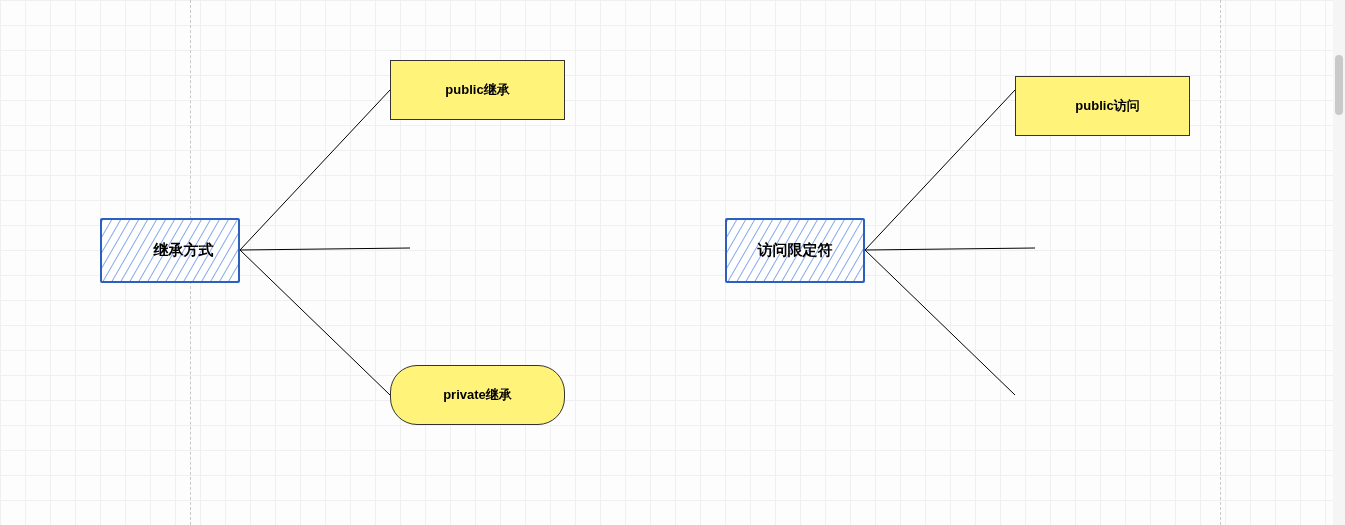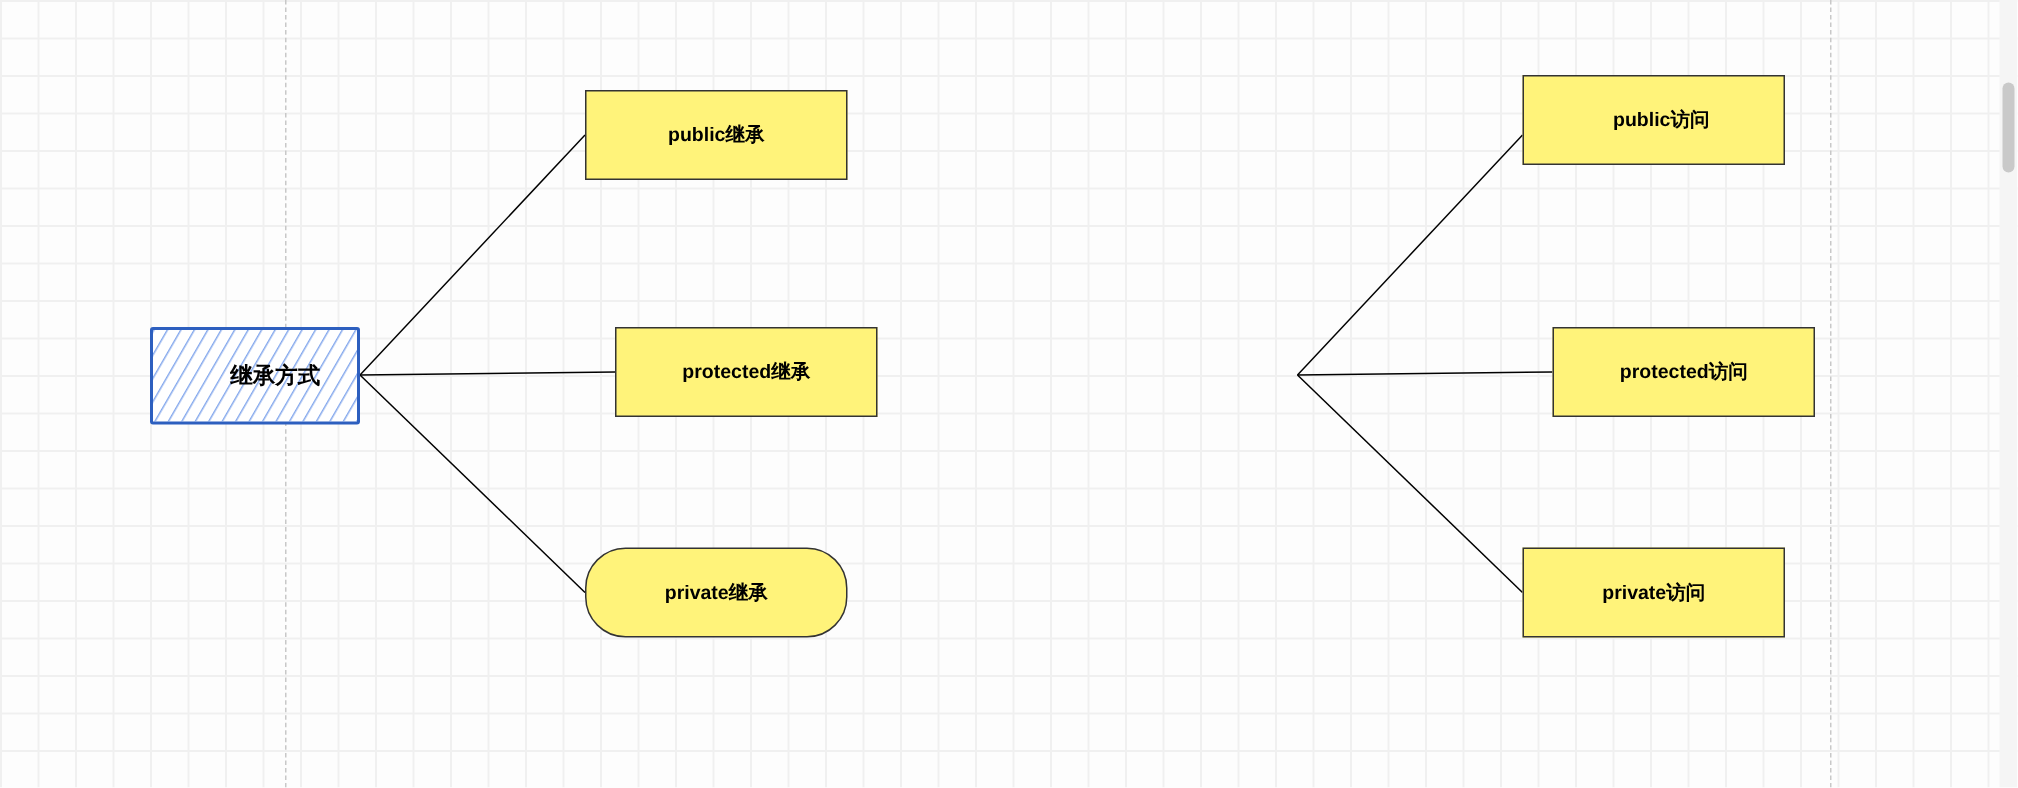--- a/index.html
+++ b/index.html
@@ -131,35 +131,37 @@
         </pattern>
       </defs>
       <rect width="140" height="65" fill="url(#hatchL)"></rect>
     </svg>
     <span class="label">继承方式</span>
   </div>
 
   <div class="node leaf-node" style="left:390px; top:60px;">
     <span>public继承</span>
   </div>
-  <div class="node leaf-node" style="left:410px; top:218px;">
-    <span>protected继承</span>
-  </div>
   <div class="node leaf-node" style="left:390px; top:365px;border-radius:27px;">
     <span>private继承</span>
   </div>
 
+  <div class="node root-node" style="left:725px; top:218px;">
+    <svg class="hatch" viewBox="0 0 140 65" preserveAspectRatio="none">
+      <defs>
+        <pattern id="hatchR" patternUnits="userSpaceOnUse" width="8" height="8" patternTransform="rotate(30)">
+          <line x1="0" y1="0" x2="0" y2="8" stroke="#5a8ae6" stroke-width="2"></line>
+        </pattern>
+      </defs>
+      <rect width="140" height="65" fill="url(#hatchR)"></rect>
+    </svg>
+    <span class="label">访问限定符</span>
+  </div>
 
-  <div class="node leaf-node" style="left:1015px; top:50px;padding-left:10px;">
+  <div class="node leaf-node" style="left:1015px; top:76px;padding-left:10px;">
     <span>public访问</span>
-  </div>
-  <div class="node leaf-node" style="left:1035px; top:218px;">
-    <span>protected访问</span>
-  </div>
-  <div class="node leaf-node" style="left:1015px; top:365px;">
-    <span>private访问</span>
   </div>
 
   <div class="scroll-track">
     <div class="scroll-thumb"></div>
   </div>
 
 </div>
 
 </body></html>

